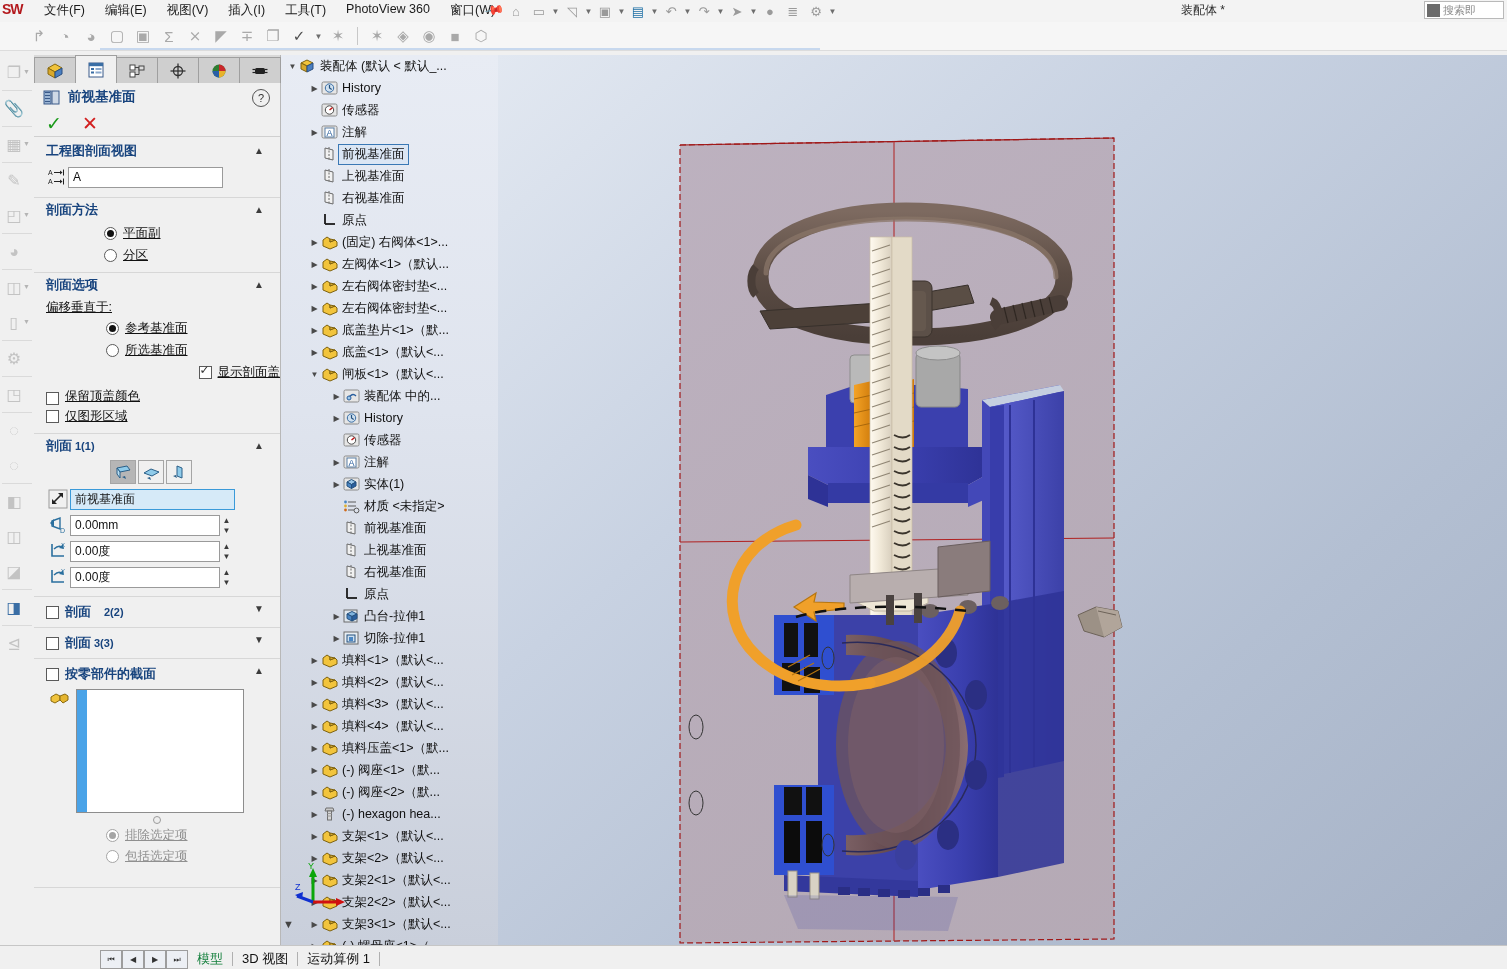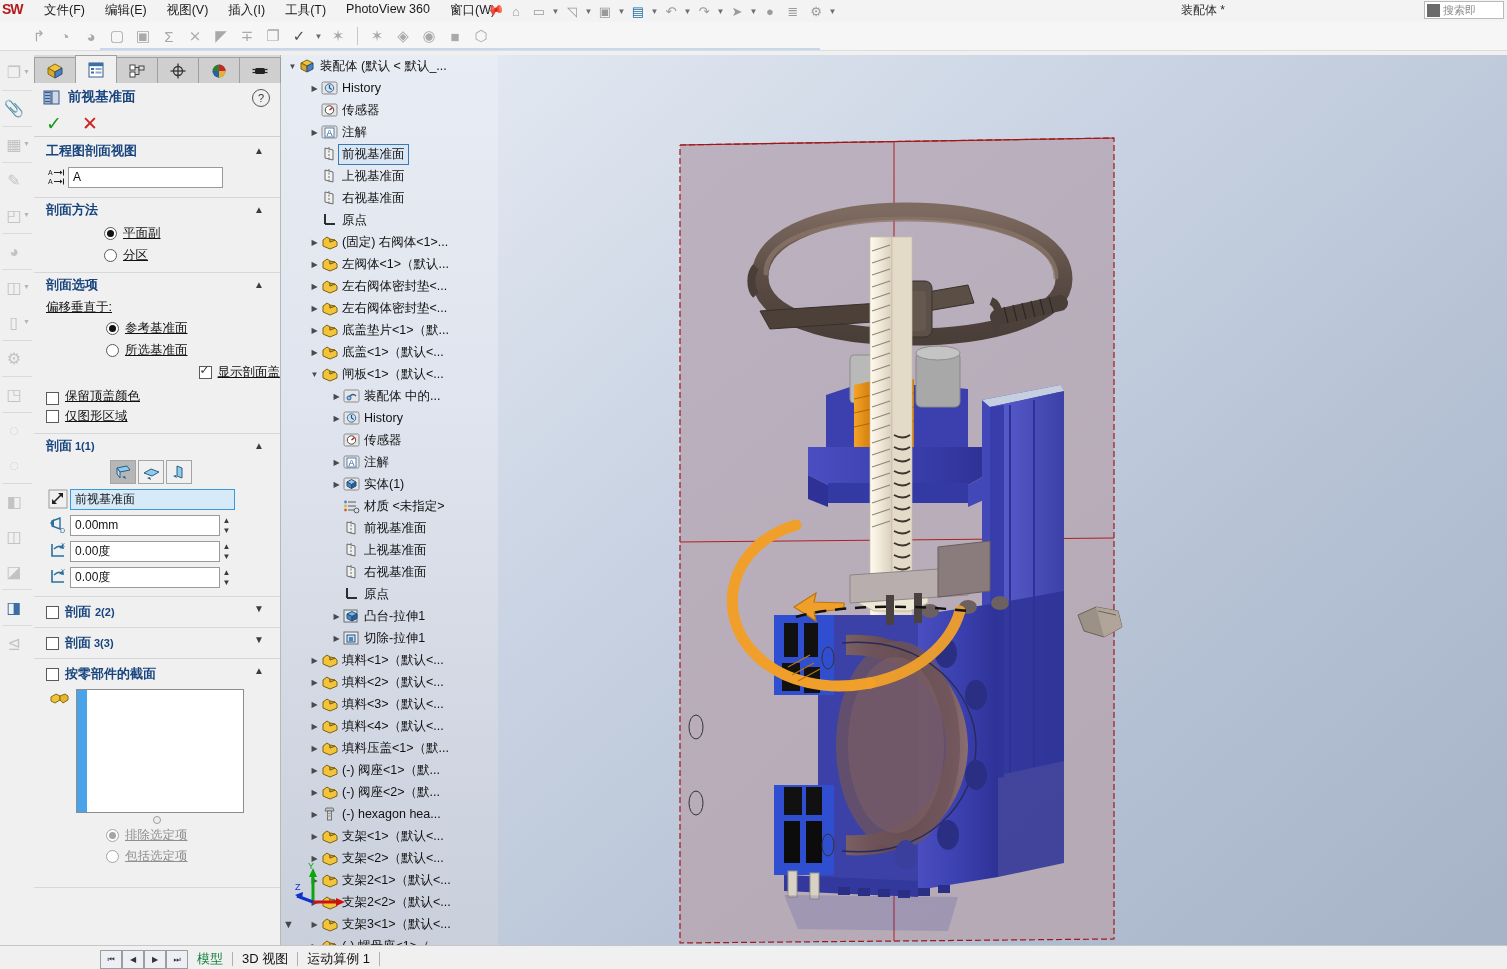--- a/index.html
+++ b/index.html
@@ -497,21 +497,21 @@
               <span>▲</span>
               <span>▼</span>
             </span>
         </div>
       </div>
 
       <div class="sect" style="padding-bottom:0">
         <div class="secthdr" style="height:30px;">
           <span class="cb"></span>
           <span class="h">剖面</span>
-          <span class="sub" style="margin-left:4px;">2(2)</span>
+          <span class="sub" style="margin-left:13px;">2(2)</span>
           <span class="chev">▼</span>
         </div>
       </div>
 
       <div class="sect" style="padding-bottom:0">
         <div class="secthdr" style="height:30px;">
           <span class="cb"></span>
           <span class="h">剖面</span>
           <span class="sub" style="margin-left:3px;">3(3)</span>
           <span class="chev">▼</span>

